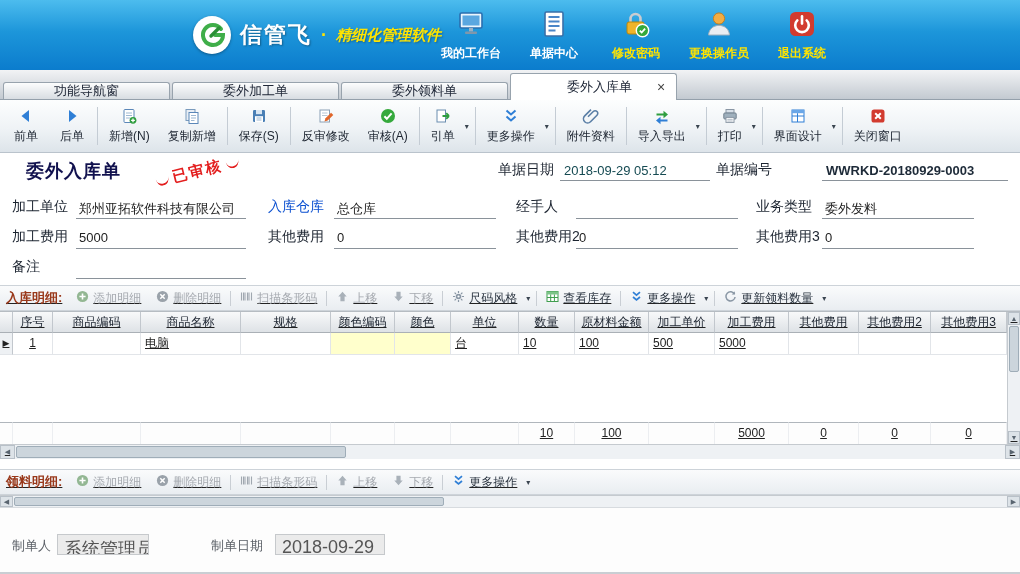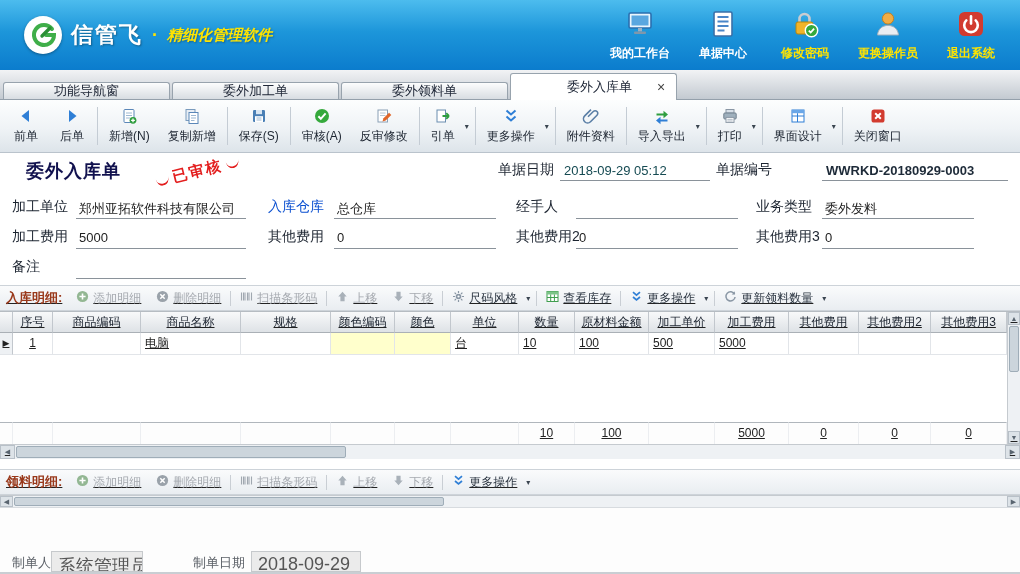--- a/index.html
+++ b/index.html
@@ -1,21 +1,21 @@
 <!DOCTYPE html>
 <html><head>
 <meta charset="utf-8">
 <style>
   * { margin:0; padding:0; box-sizing:border-box; }
   html,body { width:1020px; height:574px; }
   body { font-family:"Liberation Sans","DejaVu Sans",sans-serif; font-size:13px; color:#222; background:#fff; overflow:hidden; }
   .app { width:1020px; height:574px; display:flex; flex-direction:column; overflow:hidden; background:#fff; }
 
   
-  .topbar { height:70px; flex:0 0 auto; background:linear-gradient(180deg,#4cbcee 0%,#1d96da 45%,#0b7ccd 100%); display:flex; align-items:center; justify-content:space-between; padding:0 16px 0 24px; }
+  .topbar { height:70px; flex:0 0 auto; background:linear-gradient(180deg,#4cbcee 0%,#1d96da 45%,#0b7ccd 100%); display:flex; align-items:center; justify-content:center; padding:0 16px 0 24px; }
   .logo { display:flex; align-items:center; gap:9px; }
   .logo-mark { width:38px; height:38px; border-radius:50%; background:#fff; display:flex; align-items:center; justify-content:center; box-shadow:0 1px 3px rgba(0,0,0,.35); }
   .logo-title { color:#fff; font-size:22px; font-weight:bold; letter-spacing:2px; text-shadow:1px 1px 2px rgba(0,0,0,.35); }
   .logo-sep { color:#ffe400; font-size:18px; font-weight:bold; }
   .logo-subtitle { color:#ffe400; font-size:15px; font-weight:bold; font-style:italic; text-shadow:1px 1px 2px rgba(0,0,0,.3); }
   .topnav { display:flex; align-items:flex-end; gap:24px; padding-right:4px; }
   .nav-item { display:flex; flex-direction:column; align-items:center; gap:3px; min-width:58px; cursor:pointer; }
   .nav-label { font-size:12px; font-weight:bold; white-space:nowrap; }
   .nav-label.white { color:#fff; }
   .nav-label.yellow { color:#ffe400; }
@@ -84,21 +84,21 @@
   .hscroll { height:15px; flex:0 0 auto; background:#eef1f4; border-top:1px solid #c5cacf; display:flex; }
   .hs-btn { width:15px; display:flex; align-items:center; justify-content:center; font-size:7px; color:#5a6570; background:#dde3e8; border:1px solid #b8c0c8; cursor:pointer; }
   .hs-thumb { width:330px; margin:1px; background:#ccd5dc; border:1px solid #9fadb8; border-radius:2px; cursor:pointer; }
   .hs-track { flex:1; }
   .gap { height:10px; background:#fff; flex:0 0 auto; }
   .hscroll2 { height:13px; flex:0 0 auto; background:#eef1f4; border-top:1px solid #c5cacf; border-bottom:1px solid #d7dbdf; display:flex; }
   .hscroll2 .hs-btn { width:13px; }
   .hscroll2 .hs-thumb { width:430px; }
 
   
-  .footer { flex:1; background:#fdfdfd; border-bottom:2px solid #c9ced3; display:flex; align-items:flex-end; padding:9px 0 0 12px; gap:0; }
+  .footer { flex:1; background:#fdfdfd; border-bottom:2px solid #c9ced3; display:flex; align-items:center; padding:9px 0 0 12px; gap:6px; }
   .ft-label { font-size:13px; color:#5a5f66; padding-top:2px; white-space:nowrap; }
   .ft-box { background:#ebebeb; border:1px solid #c6c9cc; height:21px; font-size:18px; color:#555; padding:2px 6px 0 6px; overflow:hidden; white-space:nowrap; }
   .ft-box.creator { width:92px; }
   .ft-box.date { width:110px; margin-left:6px; }
   .ft-gap { width:50px; }
 </style>
 </head>
 <body>
 
 <div class="app">
@@ -233,35 +233,35 @@
             <rect x="5" y="9.2" width="8" height="5.8" fill="#fff"></rect>
             <path d="M6.5 11h5M6.5 13h5" stroke="#9db8d2"></path>
           </svg>
         </span>
       <span>保存(S)</span>
     </div>
     <div class="tb-sep"></div>
     <div class="tb-btn">
       <span class="tb-ico">
           <svg width="18" height="18" viewBox="0 0 18 18">
-            <circle cx="9" cy="9" r="7" fill="#35a93c"></circle>
-            <path d="M5.4 9.3l2.4 2.5 4.8-5.4" stroke="#fff" stroke-width="2" fill="none"></path>
-          </svg>
-        </span>
-      <span>审核(A)</span>
-    </div>
-    <div class="tb-btn">
-      <span class="tb-ico">
-          <svg width="18" height="18" viewBox="0 0 18 18">
             <rect x="3" y="3" width="9.5" height="12" fill="#fff" stroke="#8aa0b5"></rect>
             <path d="M5 6h5.5M5 8.5h5.5" stroke="#b7c6d4"></path>
             <path d="M7.5 14.5l1-3.2 5.6-5.6 2.2 2.2-5.6 5.6-3.2 1z" fill="#e0662a"></path>
           </svg>
         </span>
       <span>反审修改</span>
+    </div>
+    <div class="tb-btn">
+      <span class="tb-ico">
+          <svg width="18" height="18" viewBox="0 0 18 18">
+            <circle cx="9" cy="9" r="7" fill="#35a93c"></circle>
+            <path d="M5.4 9.3l2.4 2.5 4.8-5.4" stroke="#fff" stroke-width="2" fill="none"></path>
+          </svg>
+        </span>
+      <span>审核(A)</span>
     </div>
     <div class="tb-sep"></div>
     <div class="tb-btn dd">
       <span class="tb-ico">
           <svg width="18" height="18" viewBox="0 0 18 18">
             <rect x="3" y="3" width="8.5" height="12" fill="#fff" stroke="#6a8db0"></rect>
             <path d="M8.5 9h6.5m0 0l-2.8-2.8M15 9l-2.8 2.8" stroke="#2f9e3f" stroke-width="1.8" fill="none"></path>
           </svg>
         </span>
       <span>引单</span>

